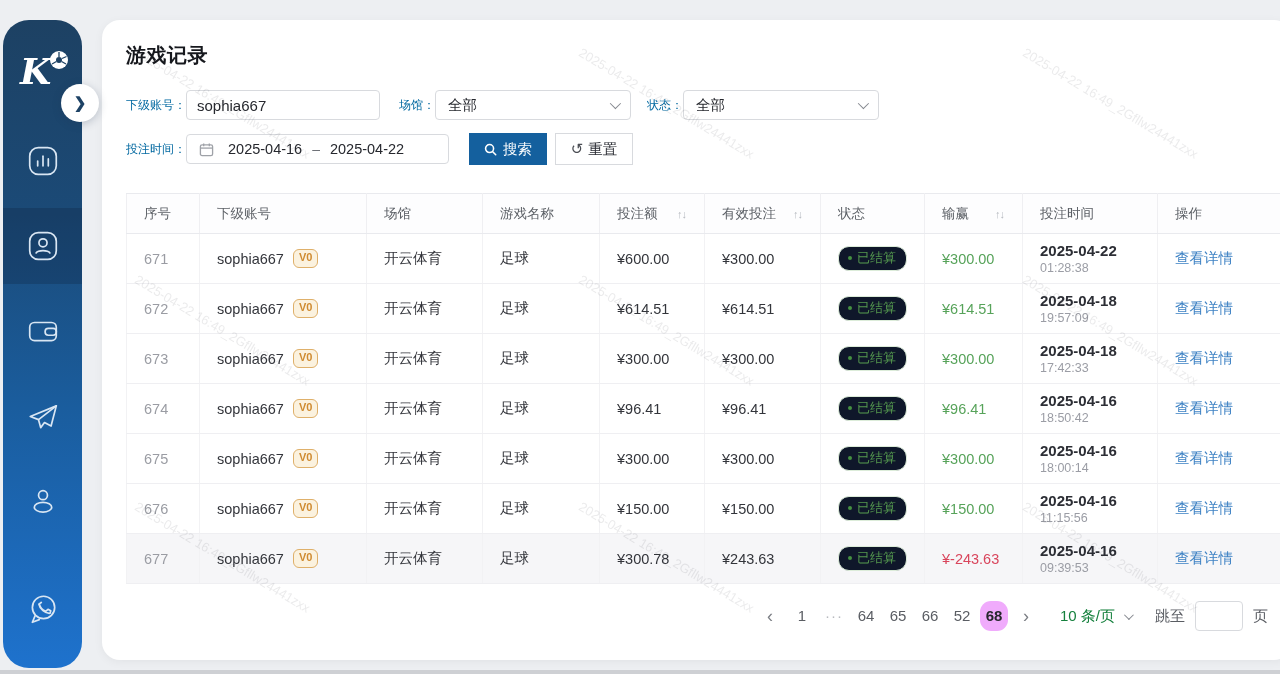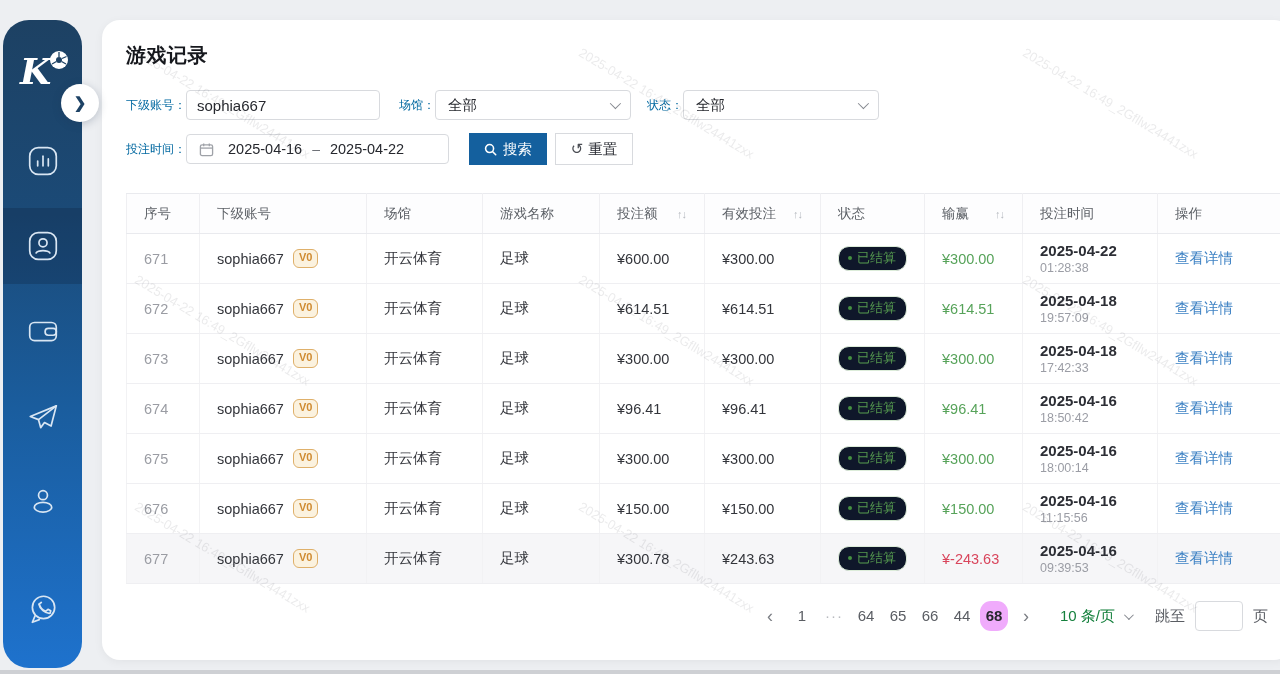--- a/index.html
+++ b/index.html
@@ -434,21 +434,21 @@
     </table>
 
     <div class="pagi">
       <span class="pg arrow">‹</span>
       <span id="page-list" style="display:flex">
           <span class="pg">1</span>
           <span class="pg dots">···</span>
           <span class="pg">64</span>
           <span class="pg">65</span>
           <span class="pg">66</span>
-          <span class="pg">44</span>
+          <span class="pg">52</span>
           <span class="pg current">68</span>
         </span>
       <span class="pg arrow">›</span>
       <span class="psize">
         <span>10 条/页</span>
         <i class="chev"></i>
       </span>
       <span class="jump">
         <span>跳至</span>
         <input value="" style="">

